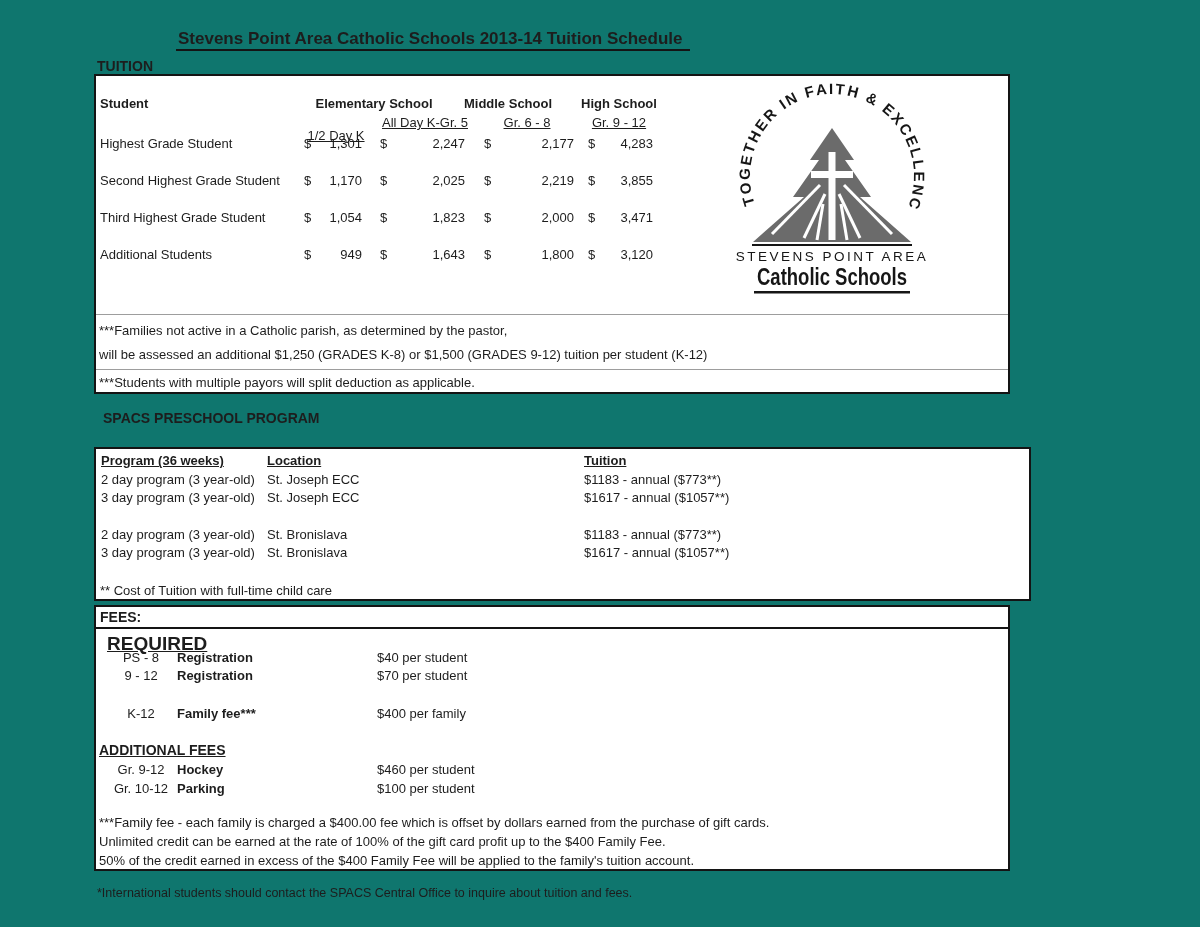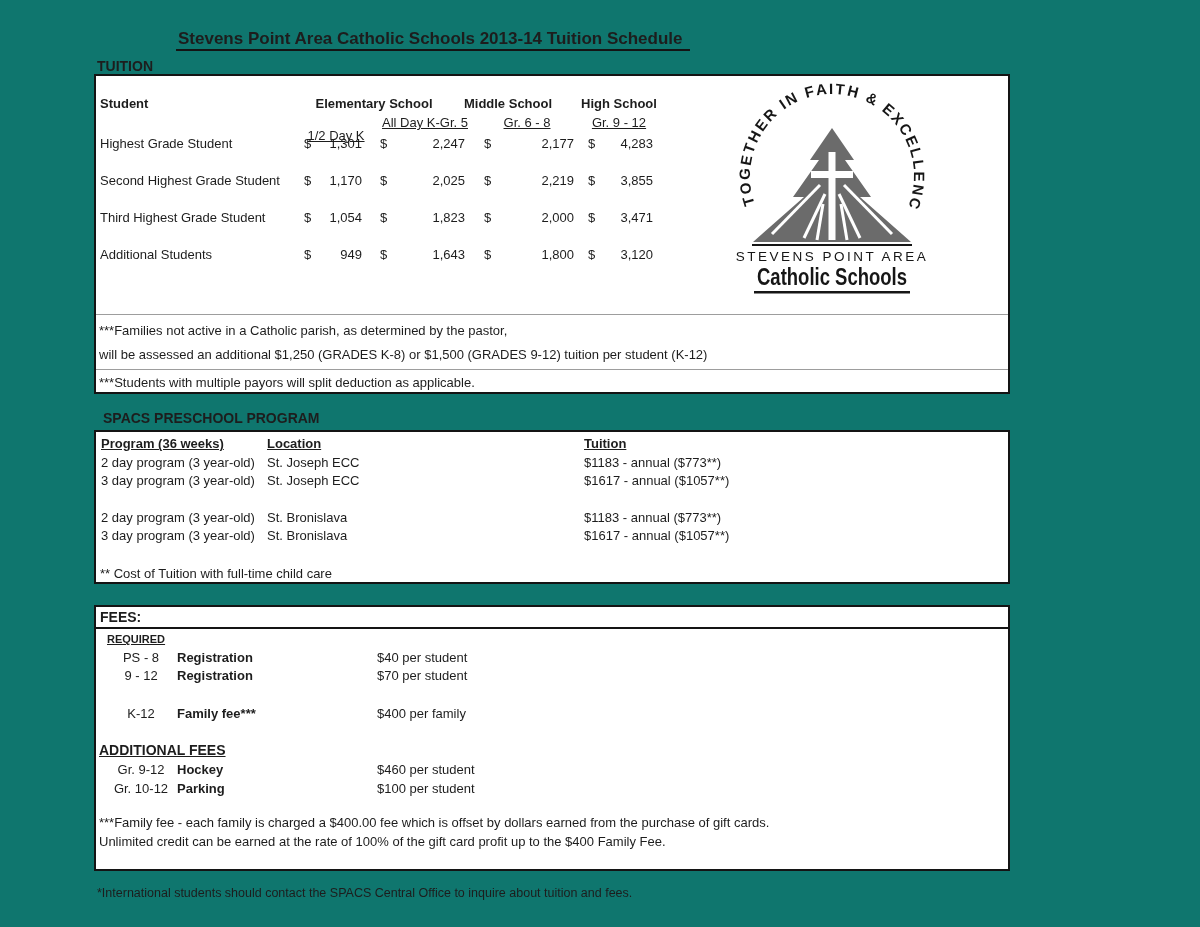--- a/index.html
+++ b/index.html
@@ -149,21 +149,21 @@
 
     <div class="sep" style="top:238px;"></div>
     <div class="abs note" style="left:3px;top:247px;">***Families not active in a Catholic parish, as determined by the pastor,</div>
     <div class="abs note" style="left:3px;top:271px;">will be assessed an additional $1,250 (GRADES K-8) or $1,500 (GRADES 9-12) tuition per student (K-12)</div>
     <div class="sep" style="top:293px;"></div>
     <div class="abs note" style="left:3px;top:299px;">***Students with multiple payors will split deduction as applicable.</div>
   </div>
 
   <div class="abs sect-h" style="left:103px;top:410px;">SPACS PRESCHOOL PROGRAM</div>
 
-  <div class="box" style="left:94px;top:430px;width:912px;height:150px;">
+  <div class="box" style="left:94px;top:447px;width:912px;height:150px;padding-left:21px;">
     <div class="abs b u" style="left:5px;top:4px;">Program (36 weeks)</div>
     <div class="abs b u" style="left:171px;top:4px;">Location</div>
     <div class="abs b u" style="left:488px;top:4px;">Tuition</div>
 
     <div class="abs" style="left:5px;top:23px;">2 day program (3 year-old)</div>
     <div class="abs" style="left:171px;top:23px;">St. Joseph ECC</div>
     <div class="abs" style="left:488px;top:23px;">$1183 - annual ($773**)</div>
 
     <div class="abs" style="left:5px;top:41px;">3 day program (3 year-old)</div>
     <div class="abs" style="left:171px;top:41px;">St. Joseph ECC</div>
@@ -177,21 +177,21 @@
     <div class="abs" style="left:171px;top:96px;">St. Bronislava</div>
     <div class="abs" style="left:488px;top:96px;">$1617 - annual ($1057**)</div>
 
     <div class="abs note" style="left:4px;top:134px;">** Cost of Tuition with full-time child care</div>
   </div>
 
   <div class="box" style="left:94px;top:605px;width:912px;height:262px;">
     <div class="abs sect-h" style="left:4px;top:2px;">FEES:</div>
     <div class="hline" style="top:20px;"></div>
 
-    <div class="abs b u" style="left:11px;top:26px;font-size:11px;">REQUIRED</div>
+    <div class="abs b u" style="left:11px;top:26px;font-size:19px;">REQUIRED</div>
 
     <div class="abs fee-grade" style="left:10px;top:43px;">PS - 8</div>
     <div class="abs b" style="left:81px;top:43px;">Registration</div>
     <div class="abs" style="left:281px;top:43px;">$40 per student</div>
 
     <div class="abs fee-grade" style="left:10px;top:61px;">9 - 12</div>
     <div class="abs b" style="left:81px;top:61px;">Registration</div>
     <div class="abs" style="left:281px;top:61px;">$70 per student</div>
 
     <div class="abs fee-grade" style="left:10px;top:99px;">K-12</div>
@@ -203,17 +203,18 @@
     <div class="abs fee-grade" style="left:10px;top:155px;">Gr. 9-12</div>
     <div class="abs b" style="left:81px;top:155px;">Hockey</div>
     <div class="abs" style="left:281px;top:155px;">$460 per student</div>
 
     <div class="abs fee-grade" style="left:10px;top:174px;">Gr. 10-12</div>
     <div class="abs b" style="left:81px;top:174px;">Parking</div>
     <div class="abs" style="left:281px;top:174px;">$100 per student</div>
 
     <div class="abs note" style="left:3px;top:208px;">***Family fee - each family is charged a $400.00 fee which is offset by dollars earned from the purchase of gift cards.</div>
     <div class="abs note" style="left:3px;top:227px;">Unlimited credit can be earned at the rate of 100% of the gift card profit up to the $400 Family Fee.</div>
+    <div class="abs note" style="left:3px;top:246px;">50% of the credit earned in excess of the $400 Family Fee will be applied to the family's tuition account.</div>
   </div>
 
   <div class="abs small" style="left:97px;top:886px;">*International students should contact the SPACS Central Office to inquire about tuition and fees.</div>
 
 </div>
 
 </body></html>

